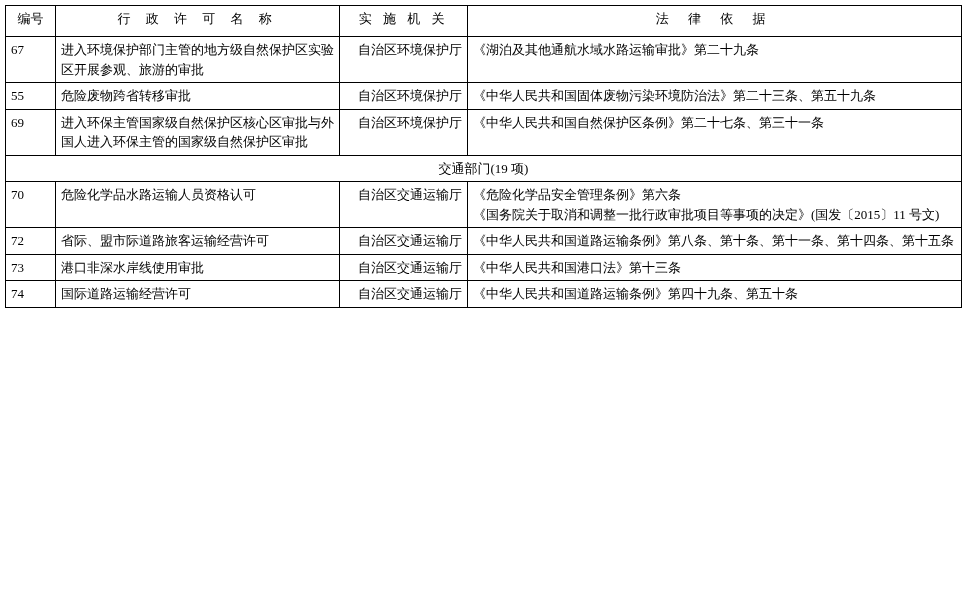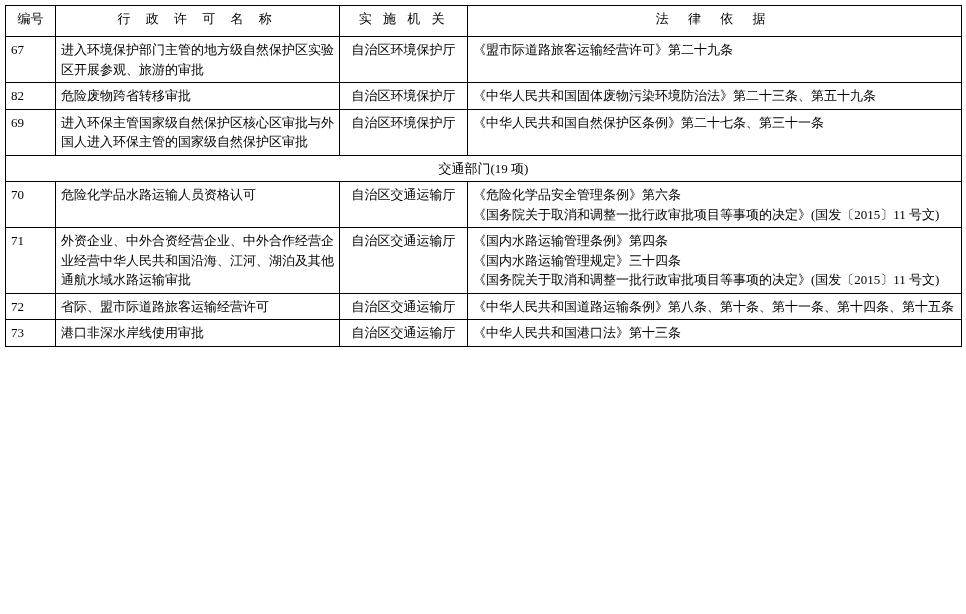--- a/index.html
+++ b/index.html
@@ -52,21 +52,21 @@
   th.h-law { letter-spacing: 8px; }
 
   td.cell-num {
     vertical-align: middle;
   }
   td.cell-name {
     text-align: justify;
     text-justify: inter-ideograph;
   }
   td.cell-org {
-    text-align: center;
+    text-align: right;
   }
   td.cell-law {
     text-align: justify;
     text-justify: inter-ideograph;
   }
   td.section-row {
     text-align: center;
     padding: 5px 8px;
     vertical-align: middle;
   }
@@ -92,25 +92,25 @@
         <th class="h-org">实 施 机 关</th>
         <th class="h-law">法 律 依 据</th>
       </tr>
     </thead>
     <tbody id="table-body">
         <tr>
           <td class="cell-num">67</td>
           <td class="cell-name">进入环境保护部门主管的地方级自然保护区实验区开展参观、旅游的审批</td>
           <td class="cell-org">自治区环境保护厅</td>
           <td class="cell-law">
-            <span class="law-line">《盟市际道路旅客运输经营许可》第二十九条</span>
+            <span class="law-line">《湖泊及其他通航水域水路运输审批》第二十九条</span>
           </td>
         </tr>
         <tr>
-          <td class="cell-num">82</td>
+          <td class="cell-num">55</td>
           <td class="cell-name">危险废物跨省转移审批</td>
           <td class="cell-org">自治区环境保护厅</td>
           <td class="cell-law">
             <span class="law-line">《中华人民共和国固体废物污染环境防治法》第二十三条、第五十九条</span>
           </td>
         </tr>
         <tr>
           <td class="cell-num">69</td>
           <td class="cell-name">进入环保主管国家级自然保护区核心区审批与外国人进入环保主管的国家级自然保护区审批</td>
           <td class="cell-org">自治区环境保护厅</td>
@@ -124,40 +124,38 @@
         <tr>
           <td class="cell-num">70</td>
           <td class="cell-name">危险化学品水路运输人员资格认可</td>
           <td class="cell-org">自治区交通运输厅</td>
           <td class="cell-law">
             <span class="law-line">《危险化学品安全管理条例》第六条</span>
             <span class="law-line">《国务院关于取消和调整一批行政审批项目等事项的决定》(国发〔2015〕11 号文)</span>
           </td>
         </tr>
         <tr>
-          <td class="cell-num">71</td>
-          <td class="cell-name">外资企业、中外合资经营企业、中外合作经营企业经营中华人民共和国沿海、江河、湖泊及其他通航水域水路运输审批</td>
-          <td class="cell-org">自治区交通运输厅</td>
-          <td class="cell-law">
-            <span class="law-line">《国内水路运输管理条例》第四条</span>
-            <span class="law-line">《国内水路运输管理规定》三十四条</span>
-            <span class="law-line">《国务院关于取消和调整一批行政审批项目等事项的决定》(国发〔2015〕11 号文)</span>
-          </td>
-        </tr>
-        <tr>
           <td class="cell-num">72</td>
           <td class="cell-name">省际、盟市际道路旅客运输经营许可</td>
           <td class="cell-org">自治区交通运输厅</td>
           <td class="cell-law">
             <span class="law-line">《中华人民共和国道路运输条例》第八条、第十条、第十一条、第十四条、第十五条</span>
           </td>
         </tr>
         <tr>
           <td class="cell-num">73</td>
           <td class="cell-name">港口非深水岸线使用审批</td>
           <td class="cell-org">自治区交通运输厅</td>
           <td class="cell-law">
             <span class="law-line">《中华人民共和国港口法》第十三条</span>
           </td>
         </tr>
+        <tr>
+          <td class="cell-num">74</td>
+          <td class="cell-name">国际道路运输经营许可</td>
+          <td class="cell-org">自治区交通运输厅</td>
+          <td class="cell-law">
+            <span class="law-line">《中华人民共和国道路运输条例》第四十九条、第五十条</span>
+          </td>
+        </tr>
       </tbody>
   </table>
 </div>
 
 </body></html>

